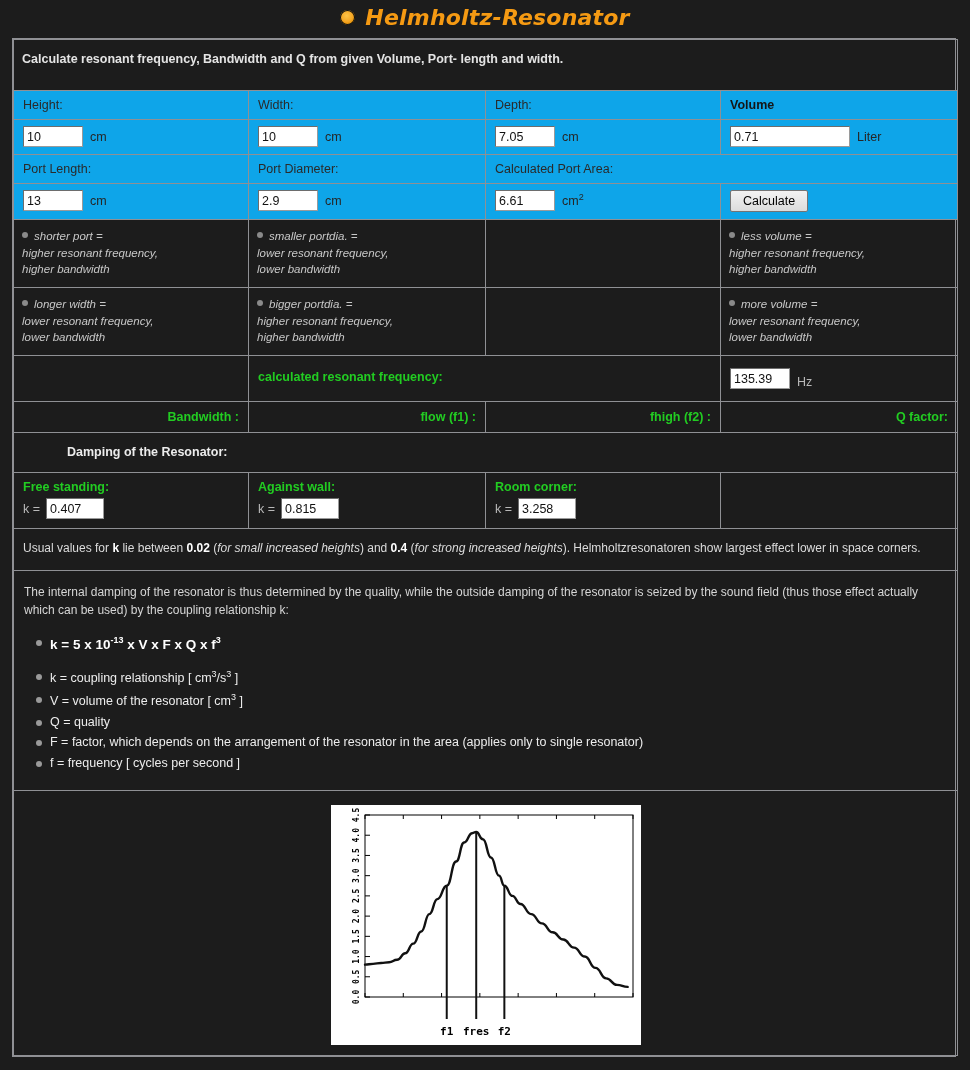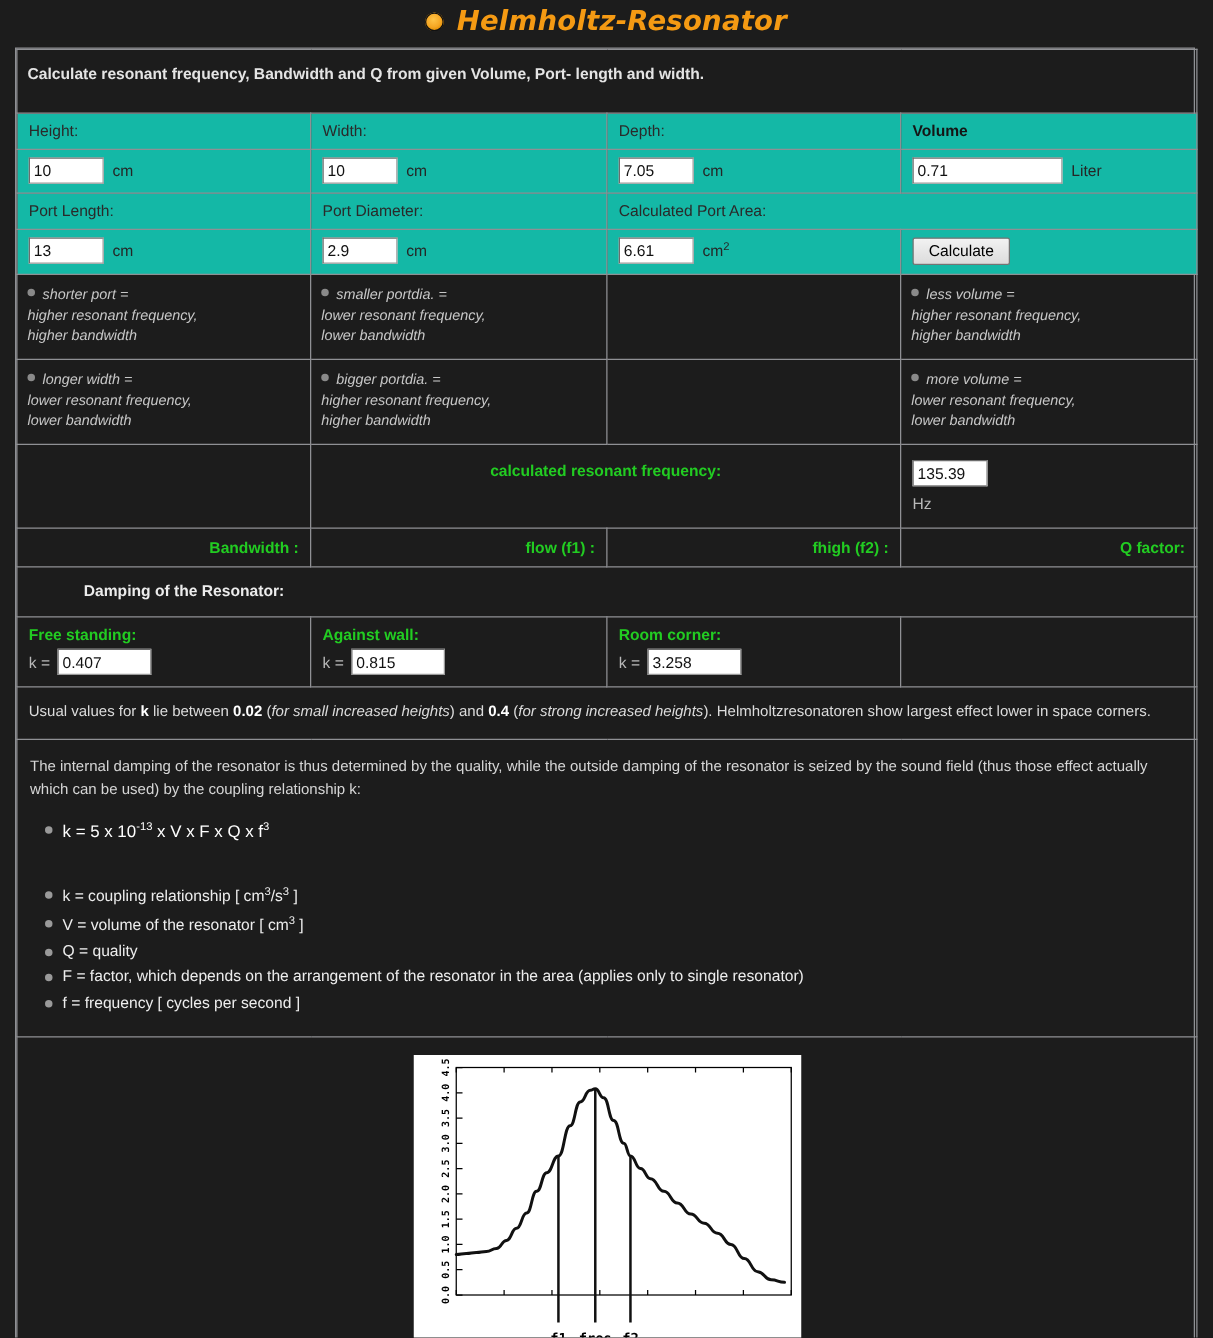--- a/index.html
+++ b/index.html
@@ -71,21 +71,21 @@
   
   .intro {
     padding: 12px 8px 24px 8px;
     color: #e4e4e4;
     font-weight: bold;
     font-size: 12.5px;
   }
 
   
   .orange {
-    background: #14b8a6;
+    background: #0ea5e9;
     color: #1f1f1f;
   }
   .orange .lbl {
     padding: 7px 9px;
     font-size: 12.5px;
     color: #2a2a2a;
   }
   .orange .lbl.bold { font-weight: bold; color:#151515; }
   .orange .fieldrow {
     padding: 6px 9px 7px 9px;
@@ -100,21 +100,21 @@
     background: #ffffff;
     border: 1px solid #9a9a9a;
     border-top-color: #6d6d6d;
     border-left-color: #6d6d6d;
     padding: 2px 3px;
     width: 60px;
     box-sizing: border-box;
     height: 21px;
   }
   input.txt.wide { width: 120px; }
-  input.txt.k { width: 75px; }
+  input.txt.k { width: 58px; }
   .unit { font-size: 12.5px; color: #262626; }
   .unit sup { font-size: 9px; }
 
   button.calc {
     font-family: "Liberation Sans", sans-serif;
     font-size: 12.5px;
     color: #000;
     background: linear-gradient(#f2f2f2, #dcdcdc);
     border: 1px solid #747474;
     border-radius: 2px;
@@ -136,31 +136,30 @@
     border-radius: 50%;
     background: #8a8a8a;
     margin-right: 6px;
     vertical-align: 2px;
   }
   .hint .l2 { display: block; margin-left: 0; }
 
   
   .resfreq-cell {
     padding: 14px 9px;
-    text-align: center;
+    text-align: left;
     color: #22cc22;
     font-weight: bold;
     font-size: 12.5px;
   }
   .resfreq-val {
     padding: 12px 9px;
     display: flex;
-    align-items: flex-start;
+    align-items: flex-end;
     gap: 7px;
-    flex-direction: column;
   }
   .green-lbl {
     padding: 8px 9px;
     color: #22cc22;
     font-weight: bold;
     font-size: 12.5px;
     text-align: right;
   }
   .val-row {
     padding: 6px 9px 8px 9px;
@@ -221,23 +220,23 @@
   }
   ul.bul li::before {
     content: "";
     position: absolute;
     left: -14px; top: 6px;
     width: 6px; height: 6px;
     border-radius: 50%;
     background: #9a9a9a;
   }
   ul.bul li.formula {
-    font-weight: normal;
+    font-weight: bold;
     font-size: 13.5px;
-    margin-bottom: 32px;
+    margin-bottom: 14px;
     color: #ffffff;
   }
   sup { font-size: 9px; }
 
   
   .chart-wrap {
     padding: 14px 0 10px 0;
     display: flex;
     justify-content: center;
   }

